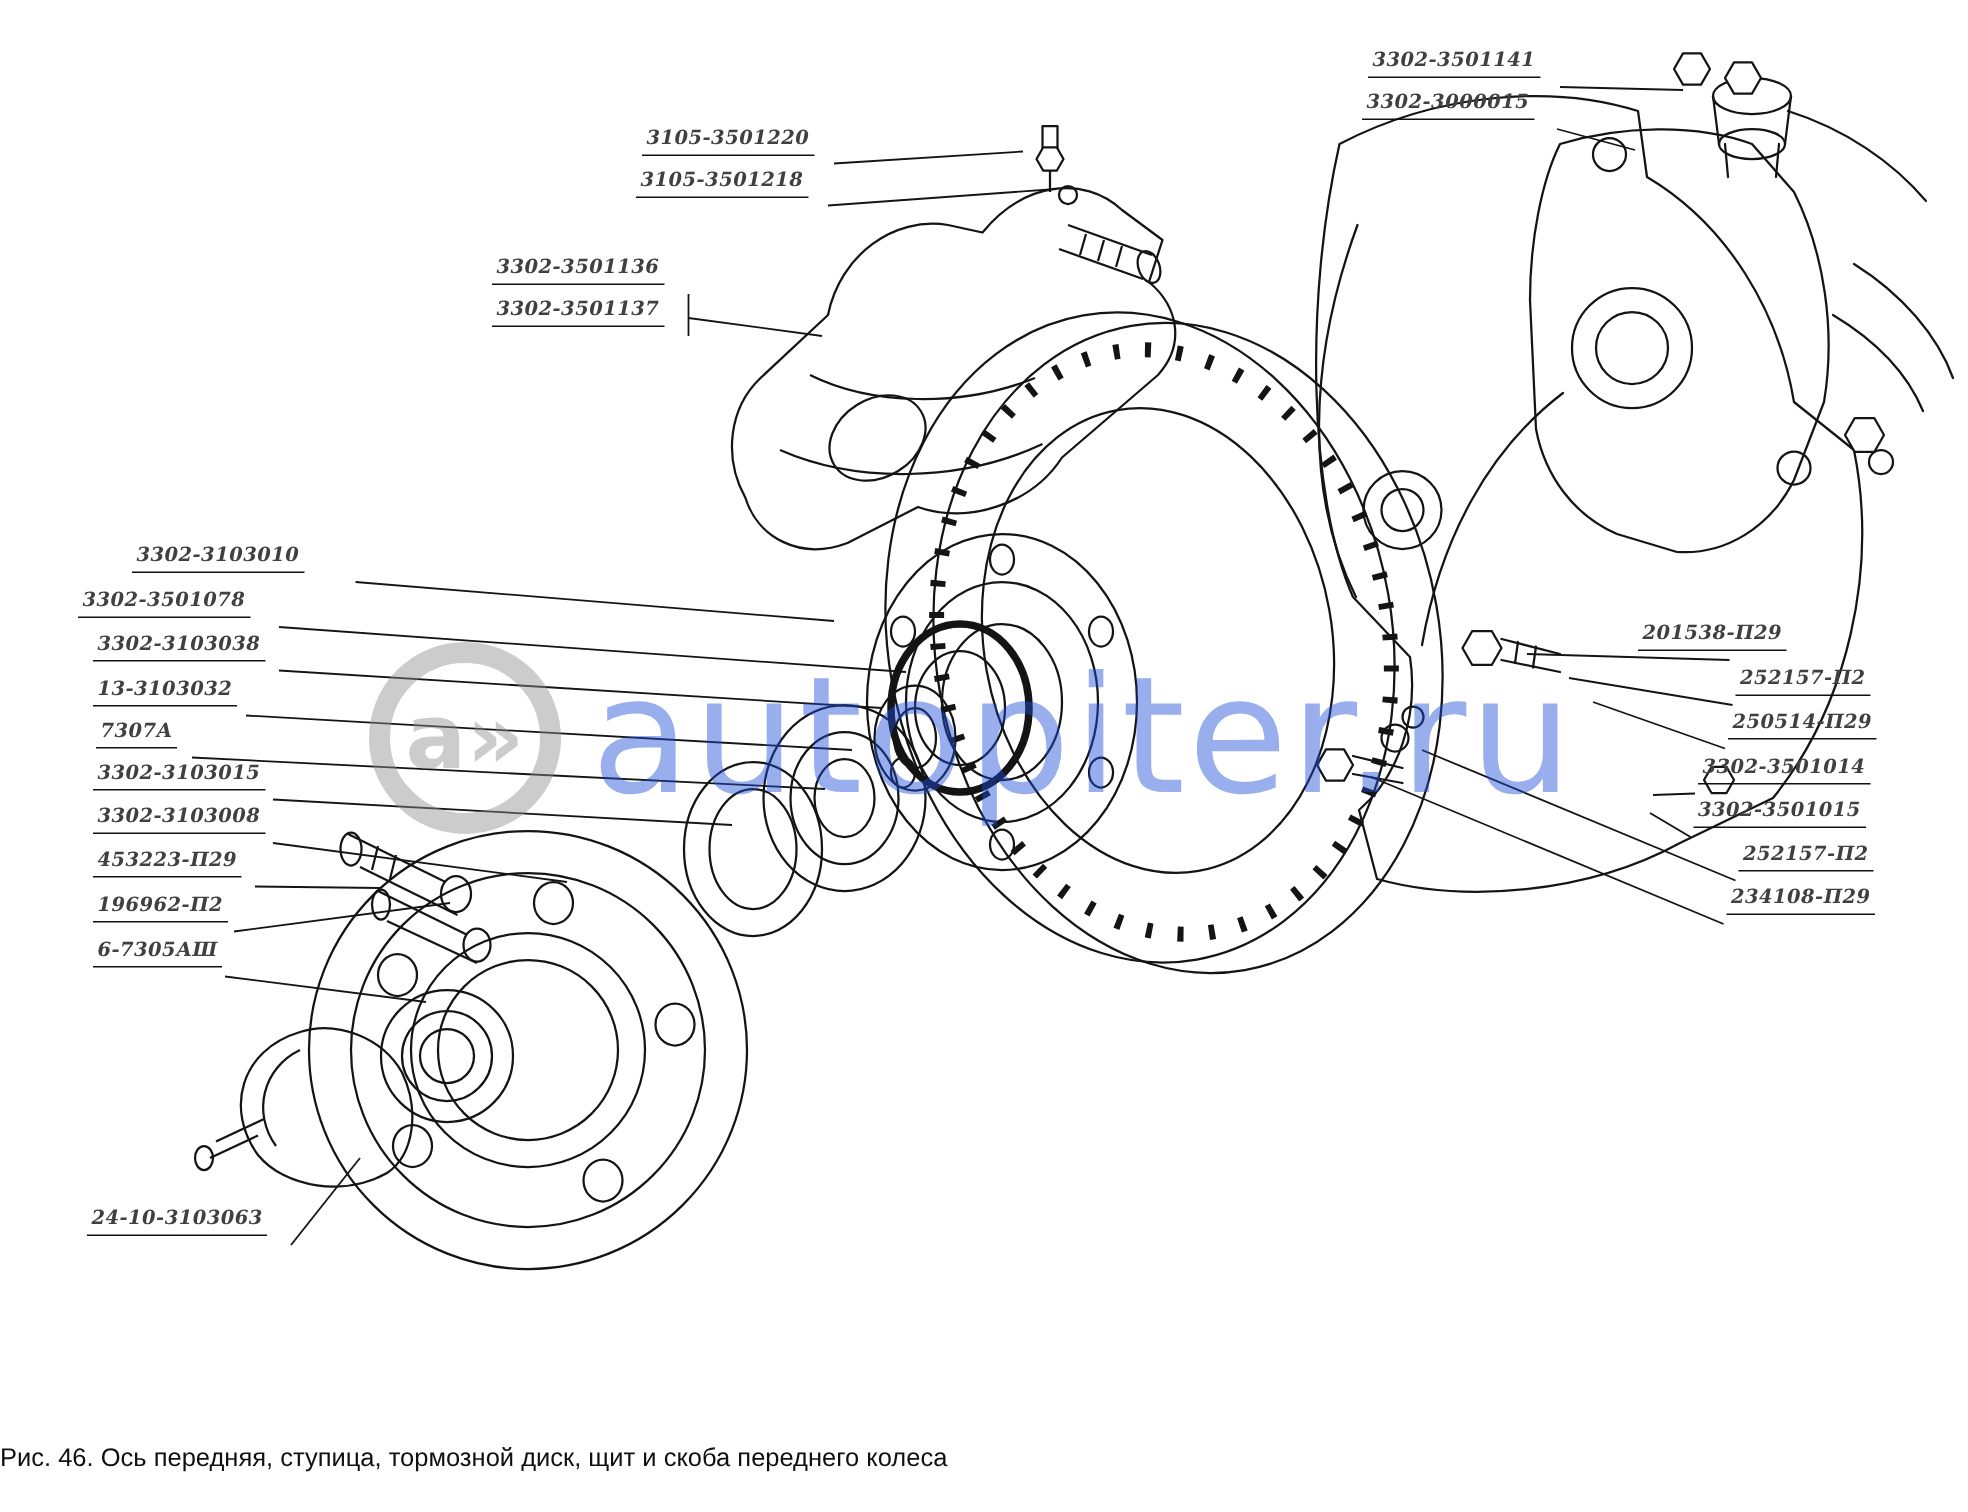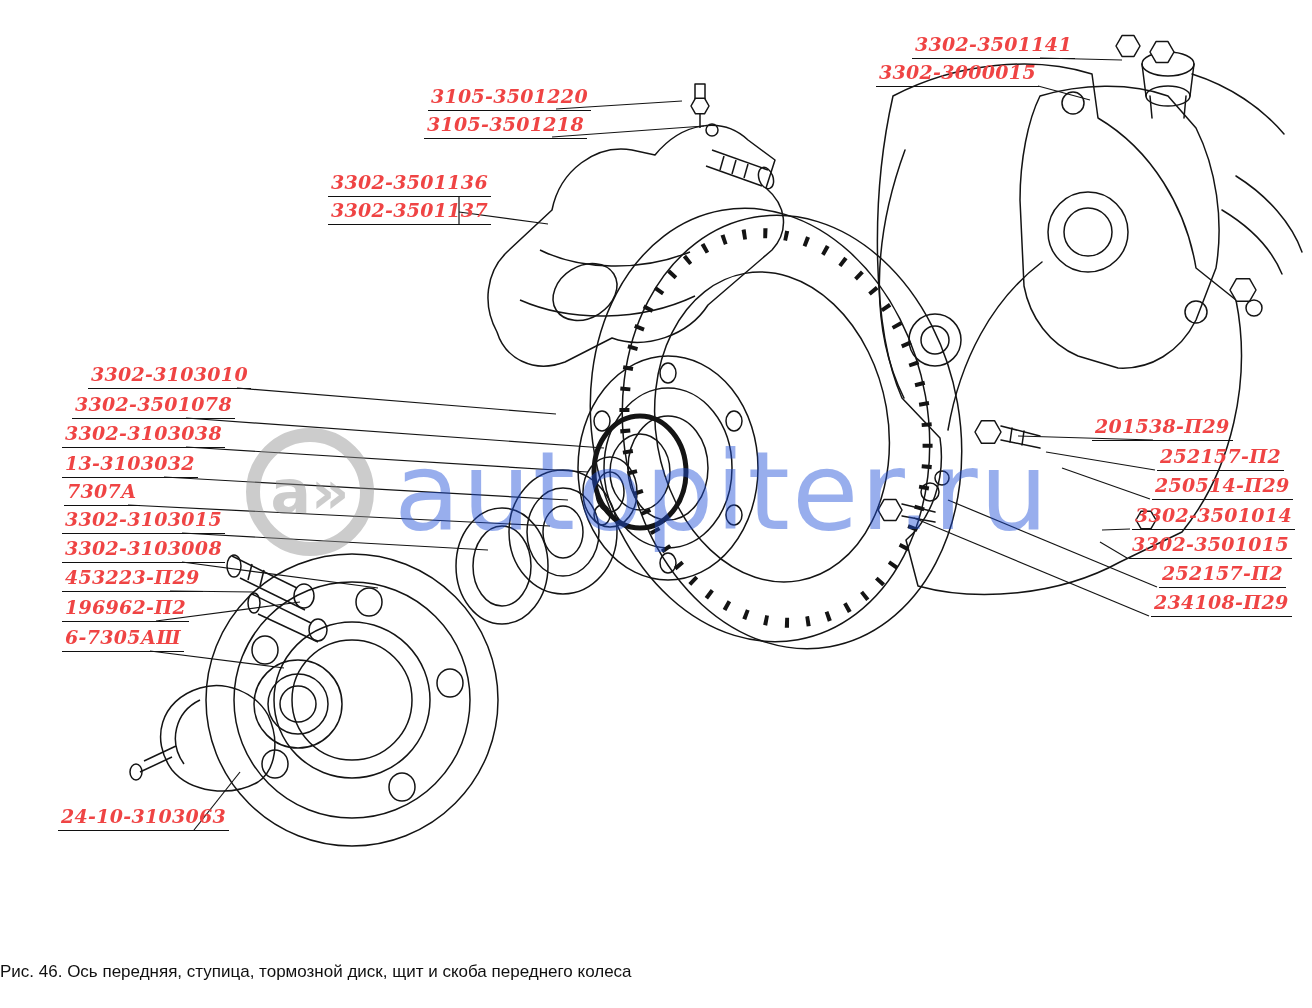--- a/index.html
+++ b/index.html
@@ -1,20 +1,20 @@
 <!DOCTYPE html>
 <html><head>
 <meta charset="utf-8">
 <style>
   html,body{margin:0;padding:0;background:#fff;}
   .stage{position:relative;width:1312px;height:1008px;background:#ffffff;overflow:hidden;
          font-family:"DejaVu Serif",serif;}
   svg.drawing{position:absolute;left:0;top:0;}
   .lbl{position:absolute;font-family:"DejaVu Serif",serif;font-style:italic;font-weight:600;
-       font-size:19px;line-height:1.15;color:#ef4444;border-bottom:1.6px solid #101010;
+       font-size:13px;line-height:1.15;color:#404040;border-bottom:1.6px solid #101010;
        padding:0 3px 2px 3px;letter-spacing:.3px;white-space:nowrap;}
   .watermark{position:absolute;left:246px;top:428px;display:flex;align-items:center;gap:20px;
              opacity:.45;pointer-events:none;}
   .wm-logo{width:100px;height:100px;border:14px solid #8f8f8f;border-radius:50%;color:#8f8f8f;
            font-family:"DejaVu Sans",sans-serif;font-weight:700;font-size:60px;
            display:flex;align-items:center;justify-content:center;}
   .wm-text{color:#1d4ed8;font-family:"DejaVu Sans",sans-serif;font-weight:400;font-size:108px;
            letter-spacing:2px;line-height:1;}
   .caption{position:absolute;left:0;right:0;top:962px;text-align:left;
            font-family:"Liberation Sans",sans-serif;font-size:17px;color:#101010;}
@@ -179,23 +179,23 @@
   <div class="watermark">
     <span class="wm-logo">а»</span>
     <span class="wm-text">autopiter.ru</span>
   </div>
 
   <div class="lbl" style="left:428px;top:86px">3105-3501220</div>
   <div class="lbl" style="left:424px;top:114px">3105-3501218</div>
   <div class="lbl" style="left:328px;top:172px">3302-3501136</div>
   <div class="lbl" style="left:328px;top:200px">3302-3501137</div>
   <div class="lbl" style="left:912px;top:34px">3302-3501141</div>
-  <div class="lbl" style="left:876px;top:62px">3302-3000015</div>
+  <div class="lbl" style="left:908px;top:62px">3302-3000015</div>
   <div class="lbl" style="left:88px;top:364px">3302-3103010</div>
-  <div class="lbl" style="left:72px;top:394px">3302-3501078</div>
+  <div class="lbl" style="left:52px;top:394px">3302-3501078</div>
   <div class="lbl" style="left:62px;top:423px">3302-3103038</div>
   <div class="lbl" style="left:62px;top:453px">13-3103032</div>
   <div class="lbl" style="left:64px;top:481px">7307А</div>
   <div class="lbl" style="left:62px;top:509px">3302-3103015</div>
   <div class="lbl" style="left:62px;top:538px">3302-3103008</div>
   <div class="lbl" style="left:62px;top:567px">453223-П29</div>
   <div class="lbl" style="left:62px;top:597px">196962-П2</div>
   <div class="lbl" style="left:62px;top:627px">6-7305АШ</div>
   <div class="lbl" style="left:58px;top:806px">24-10-3103063</div>
   <div class="lbl" style="left:1092px;top:416px">201538-П29</div>

